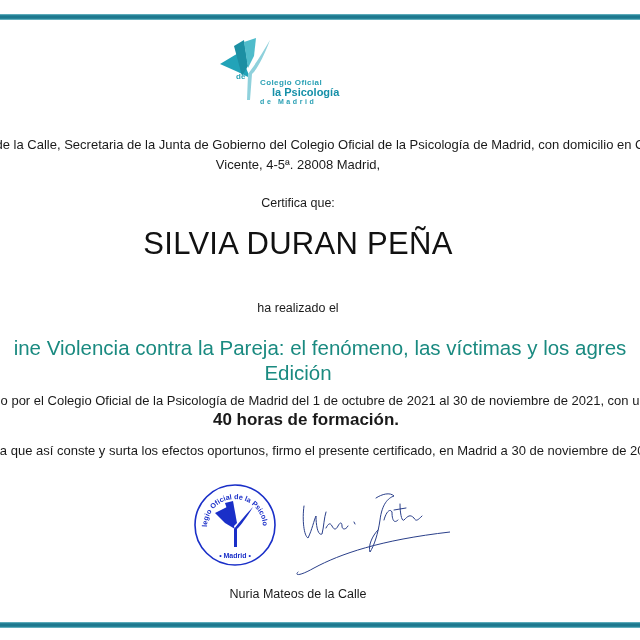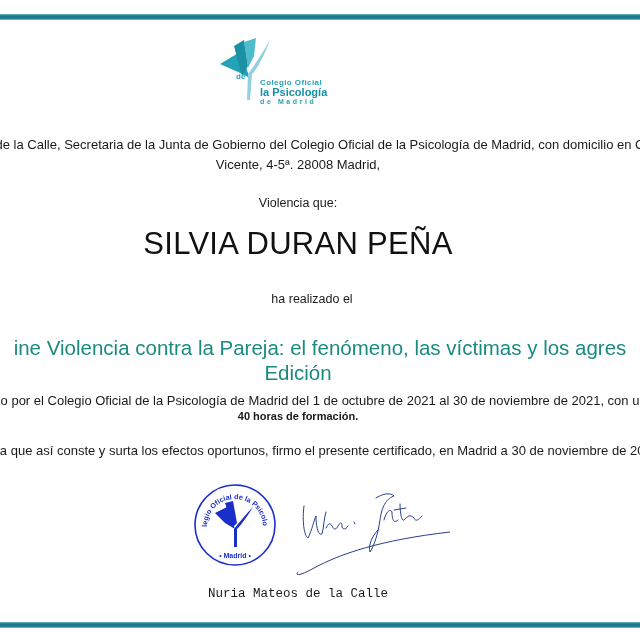--- a/index.html
+++ b/index.html
@@ -35,56 +35,56 @@
     .logo svg { position: absolute; left: 0; top: 0; }
     .logo-text {
       position: absolute;
       font-family: "Liberation Sans", sans-serif;
       font-weight: bold;
       color: #2aa0b4;
       white-space: nowrap;
     }
     .logo-l1 { left: 40px; top: 40px; font-size: 8px; letter-spacing: 0.4px; text-align: center; }
     .logo-l2a { left: 16px; top: 34px; font-size: 8px; }
-    .logo-l2b { left: 40px; top: 48px; font-size: 11px; color: #1590a8; }
+    .logo-l2b { left: 52px; top: 48px; font-size: 11px; color: #1590a8; }
     .logo-l3 { left: 40px; top: 60px; font-size: 7px; letter-spacing: 2.6px; }
 
     .line {
       position: absolute;
       left: 0;
       width: 596px;
       text-align: center;
       white-space: nowrap;
     }
     .intro1 { top: 137px; font-size: 13px; left: -180px; width: 1000px; }
     .intro2 { top: 157px; font-size: 13px; }
     .certifica { top: 196px; font-size: 12.5px; }
     .name { top: 226px; font-size: 31px; letter-spacing: 0.3px; color: #111; text-align: center; }
-    .realizado { top: 292px; font-size: 12.5px; padding-left: 14px; }
+    .realizado { top: 301px; font-size: 12.5px; }
     .course1 { top: 336px; font-size: 20.5px; color: #1a8a80; left: -180px; width: 1000px; }
     .course2 { top: 361px; font-size: 20.5px; color: #1a8a80; }
     .organized { top: 393px; font-size: 13px; left: -180px; width: 1000px; }
-    .hours { top: 410px; font-size: 11px; font-weight: bold; }
+    .hours { top: 410px; font-size: 17px; font-weight: bold; margin-left: 8px; }
     .closing { top: 443px; font-size: 13px; left: -180px; width: 1000px; }
 
     .seal {
       position: absolute;
       left: 193px;
       top: 483px;
       width: 84px;
       height: 84px;
     }
     .signature {
       position: absolute;
       left: 290px;
       top: 480px;
       width: 160px;
       height: 100px;
     }
-    .signer { top: 587px; font-size: 12.5px; font-family: Liberation Mono, monospace; }
+    .signer { top: 587px; font-size: 12.5px; }
   </style>
 </head>
 <body>
 
 <div class="border-line border-top"></div>
 
 <div class="logo">
   <svg width="140" height="70" viewBox="0 0 140 70">
     <polygon points="0,26 20,14 30,40 18,34" fill="#22a3b8"></polygon>
     <polygon points="14,8 24,2 28,28 22,38" fill="#1c8fa3"></polygon>
@@ -93,21 +93,21 @@
   </svg>
   <span class="logo-text logo-l1">Colegio Oficial</span>
   <span class="logo-text logo-l2a">de</span>
   <span class="logo-text logo-l2b">la Psicología</span>
   <span class="logo-text logo-l3">de Madrid</span>
 </div>
 
 <div class="line intro1">de la Calle, Secretaria de la Junta de Gobierno del Colegio Oficial de la Psicología de Madrid, con domicilio en C</div>
 <div class="line intro2">Vicente, 4-5ª. 28008 Madrid,</div>
 
-<div class="line certifica">Violencia que:</div>
+<div class="line certifica">Certifica que:</div>
 <div class="line name">SILVIA DURAN PEÑA</div>
 <div class="line realizado">ha realizado el</div>
 
 <div class="line course1">ine Violencia contra la Pareja: el fenómeno, las víctimas y los agres</div>
 <div class="line course2">Edición</div>
 
 <div class="line organized">do por el Colegio Oficial de la Psicología de Madrid del 1 de octubre de 2021 al 30 de noviembre de 2021, con un</div>
 <div class="line hours">40 horas de formación.</div>
 <div class="line closing">ra que así conste y surta los efectos oportunos, firmo el presente certificado, en Madrid a 30 de noviembre de 20</div>
 

